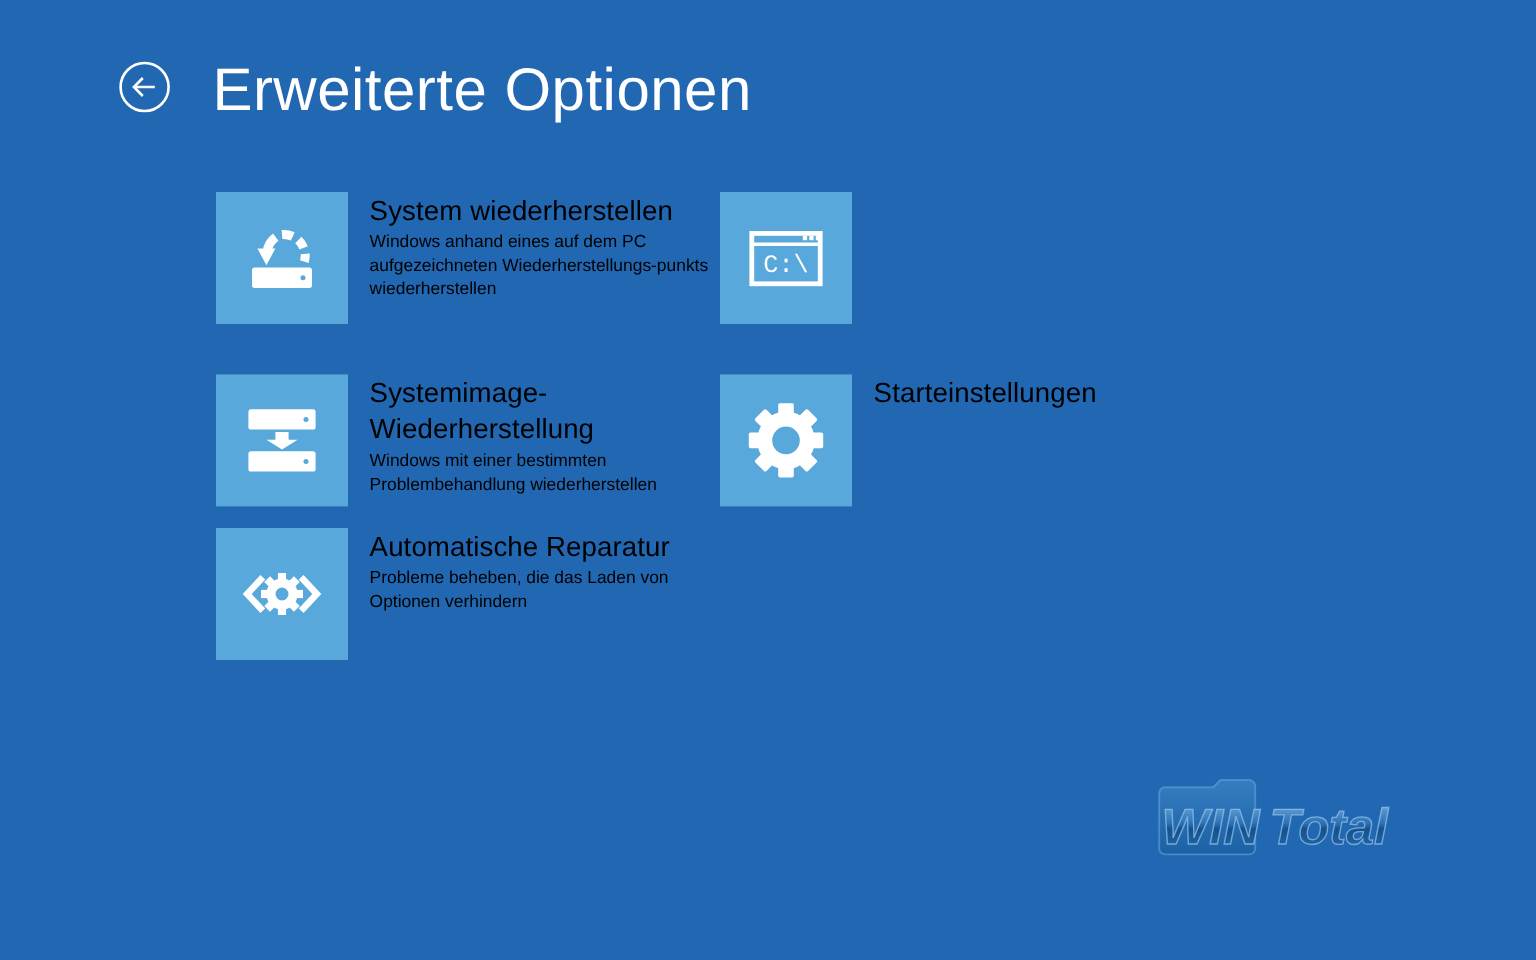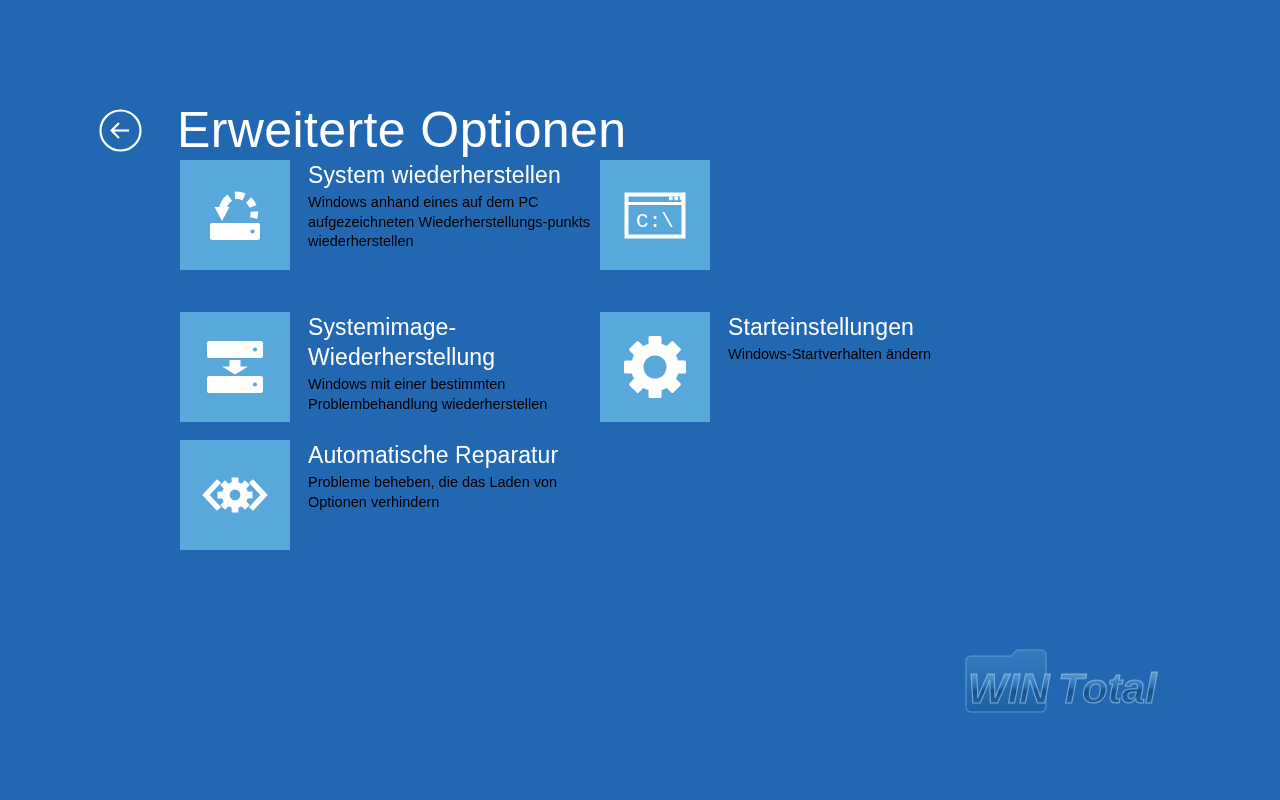--- a/index.html
+++ b/index.html
@@ -18,23 +18,22 @@
     position: relative;
     -webkit-font-smoothing: antialiased;
   }
 
   
   .header {
     position: absolute;
     left: 98px;
     top: 50px;
     display: flex;
-    align-items: center;
+    align-items: flex-start;
     height: 66px;
-    margin-top: 47px;
   }
 
   .back-button {
     width: 45px;
     height: 45px;
     flex: 0 0 45px;
     cursor: pointer;
     display: block;
   }
 
@@ -89,21 +88,21 @@
   .option-text {
     margin-left: 18px;
     padding-top: 0px;
     width: 292px;
   }
 
   .option-title {
     font-size: 23px;
     font-weight: 300;
     line-height: 30px;
-    color: #ffffff;
+    color: #000000;
     letter-spacing: 0.1px;
   }
 
   .option-desc {
     font-size: 14.5px;
     font-weight: 400;
     line-height: 19.5px;
     color: #000000;
     margin-top: 3px;
     letter-spacing: 0px;
@@ -229,21 +228,20 @@
             <rect x="8" y="32.5" width="62" height="13" rx="1.5"></rect>
             <rect x="32.5" y="8" width="13" height="62" rx="1.5" transform="rotate(45 39 39)"></rect>
             <rect x="8" y="32.5" width="62" height="13" rx="1.5" transform="rotate(45 39 39)"></rect>
             <circle cx="39" cy="39" r="24"></circle>
           </g>
           <circle cx="39" cy="39" r="11.5" fill="#59a8dc"></circle>
         </svg>
       </div>
       <div class="option-text">
         <div class="option-title">Starteinstellungen</div>
-        <div class="option-desc">Windows-Startverhalten ändern</div>
       </div>
     </div>
 
   </div>
 </div>
 
 <svg class="watermark" viewBox="0 0 200 78">
   <defs>
     <linearGradient id="wmFolder" x1="0" y1="0" x2="0" y2="1">
       <stop offset="0%" stop-color="#3f86c8" stop-opacity="0.85"></stop>

